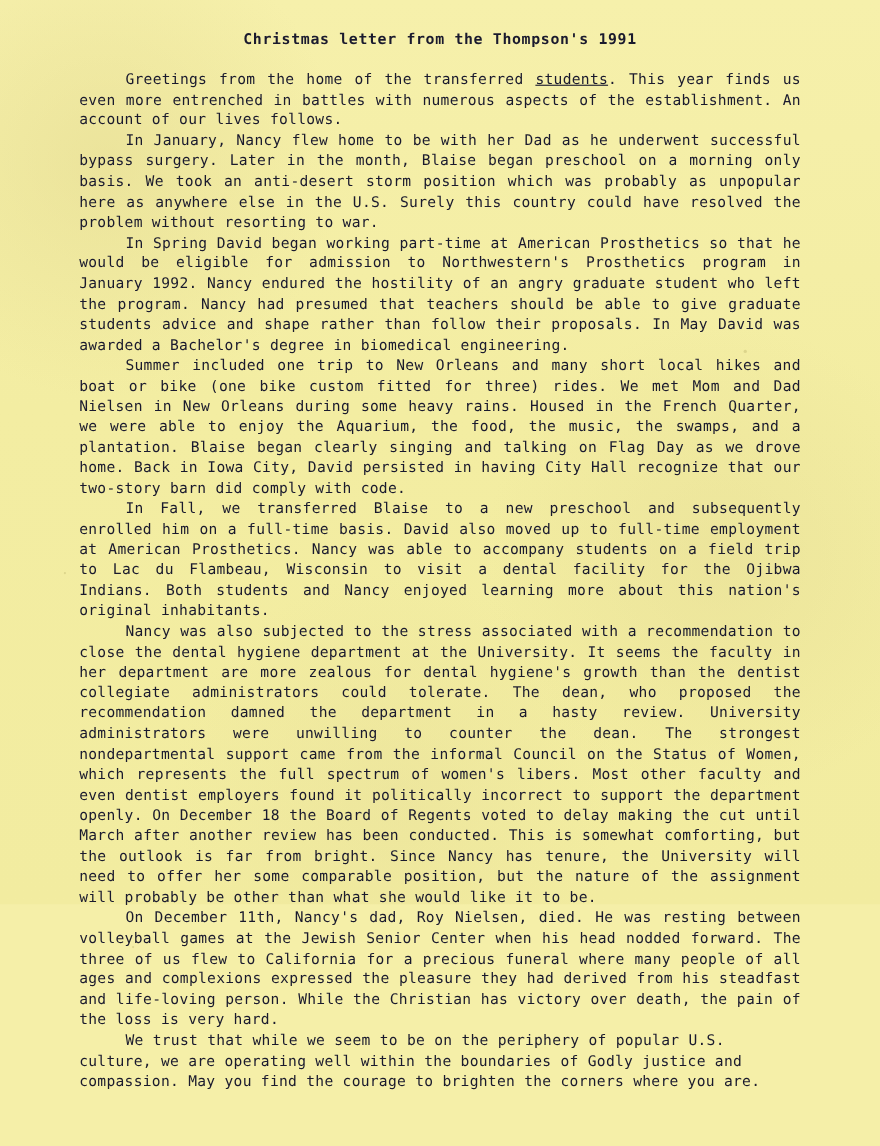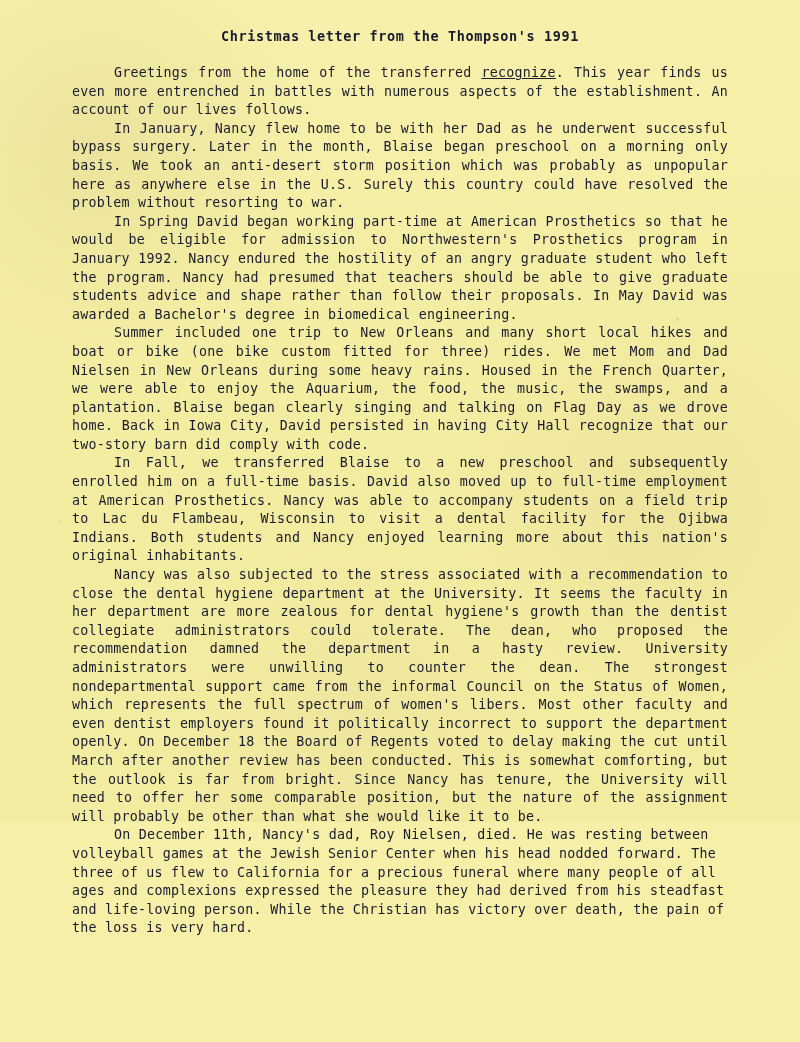--- a/index.html
+++ b/index.html
@@ -64,22 +64,23 @@
 
 <div class="page">
 
   <div class="speckle" style="left:676px; top:318px; width:3px; height:3px;"></div>
   <div class="speckle" style="left:58px; top:520px; width:2px; height:2px;"></div>
   <div class="speckle" style="left:120px; top:860px; width:2px; height:2px;"></div>
 
   <h1 class="title">Christmas letter from the Thompson's 1991</h1>
 
   <div class="body-text">
-      <p class="para"><span>Greetings from the home of the transferred </span><span class="u">recognize</span><span>.  This year finds us even more entrenched in battles with numerous aspects of the establishment.  An account of our lives follows.</span></p>
+      <p class="para"><span>Greetings from the home of the transferred </span><span class="u">students</span><span>.  This year finds us even more entrenched in battles with numerous aspects of the establishment.  An account of our lives follows.</span></p>
       <p class="para"><span>In January, Nancy flew home to be with her Dad as he underwent successful bypass surgery.  Later in the month, Blaise began preschool on a morning only basis.  We took an anti-desert storm position which was probably as unpopular here as anywhere else in the U.S.  Surely this country could have resolved the problem without resorting to war.</span></p>
       <p class="para"><span>In Spring David began working part-time at American Prosthetics so that he would be eligible for admission to Northwestern's Prosthetics program in January 1992.  Nancy endured the hostility of an angry graduate student who left the program.  Nancy had presumed that teachers should be able to give graduate students advice and shape rather than follow their proposals.  In May David was awarded a Bachelor's degree in biomedical engineering.</span></p>
       <p class="para"><span>Summer included one trip to New Orleans and many short local hikes and boat or bike (one bike custom fitted for three) rides.  We met Mom and Dad Nielsen in New Orleans during some heavy rains.  Housed in the French Quarter, we were able to enjoy the Aquarium, the food, the music, the swamps, and a plantation.  Blaise began clearly singing and talking on Flag Day as we drove home.  Back in Iowa City, David persisted in having City Hall recognize that our two-story barn did comply with code.</span></p>
       <p class="para"><span>In Fall, we transferred Blaise to a new preschool and subsequently enrolled him on a full-time basis.  David also moved up to full-time employment at American Prosthetics.  Nancy was able to accompany students on a field trip to Lac du Flambeau, Wisconsin to visit a dental facility for the Ojibwa Indians.  Both students and Nancy enjoyed learning more about this nation's original inhabitants.</span></p>
       <p class="para"><span>Nancy was also subjected to the stress associated with a recommendation to close the dental hygiene department at the University.  It seems the faculty in her department are more zealous for dental hygiene's growth than the dentist collegiate administrators could tolerate.  The dean, who proposed the recommendation damned the department in a hasty review.  University administrators were unwilling to counter the dean.  The strongest nondepartmental support came from the informal Council on the Status of Women, which represents the full spectrum of women's libers.  Most other faculty and even dentist employers found it politically incorrect to support the department openly.  On December 18 the Board of Regents voted to delay making the cut until March after another review has been conducted.  This is somewhat comforting, but the outlook is far from bright.  Since Nancy has tenure, the University will need to offer her some comparable position, but the nature of the assignment will probably be other than what she would like it to be.</span></p>
       <p class="para"><span>On December 11th, Nancy's dad, Roy Nielsen, died.  He was resting between volleyball games at the Jewish Senior Center when his head nodded forward.   The three of us flew to California for a precious funeral where many people of all ages and complexions expressed the pleasure they had derived from his steadfast and life-loving person.  While the Christian has victory over death, the pain of the loss is very hard.</span></p>
+      <p class="para"><span>We trust that while we seem to be on the periphery of popular U.S. culture, we are operating well within the boundaries of Godly justice and compassion.  May you find the courage to brighten the corners where you are.</span></p>
     </div>
 
 </div>
 
 </body></html>

